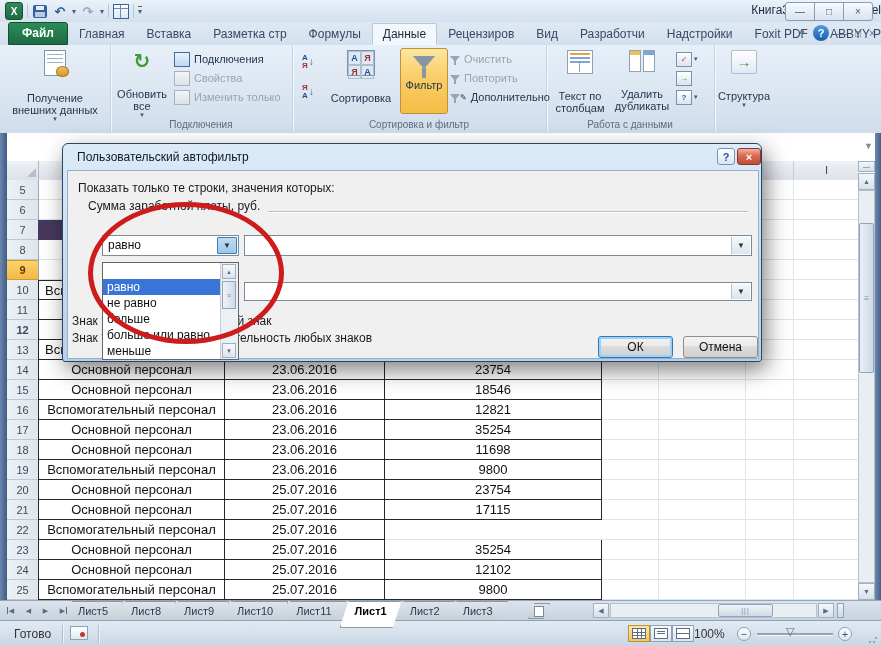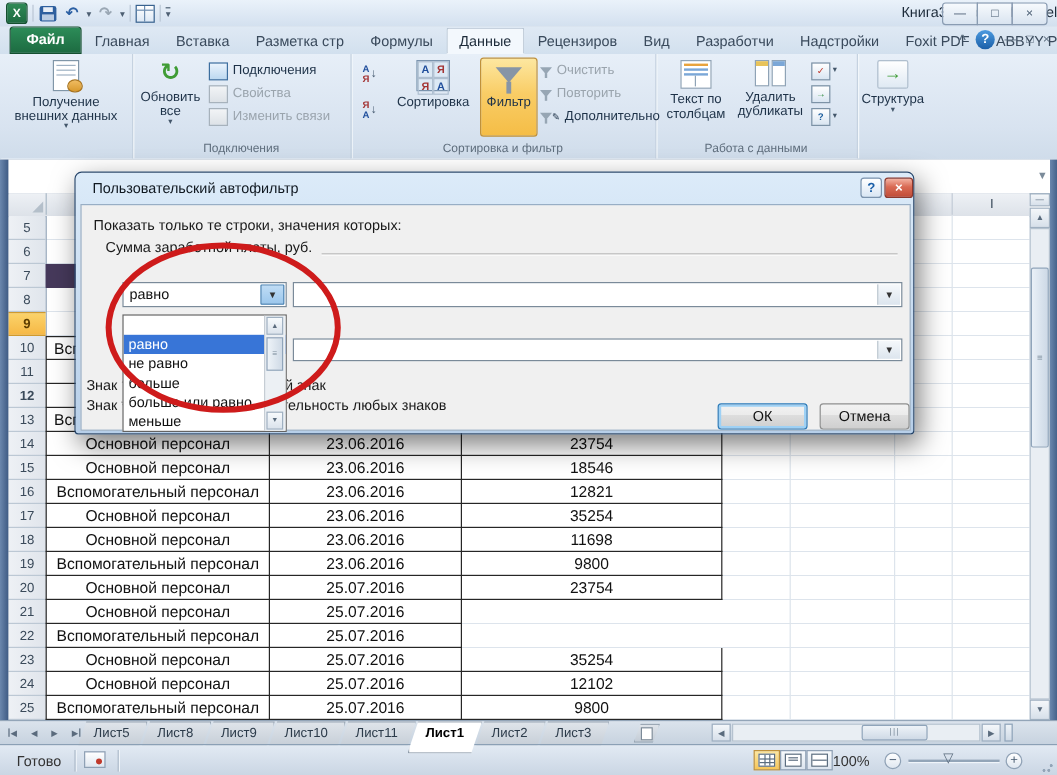--- a/index.html
+++ b/index.html
@@ -44,21 +44,21 @@
         color:#fff;font-size:11px;font-weight:bold;display:flex;align-items:center;justify-content:center;}
   .docwin{font-size:10px;color:#5a6b7d;}
   
   #ribbon{position:absolute;left:0;top:45px;width:881px;height:88px;
      background:linear-gradient(#e7eff8,#d8e3f0 70%,#cfdcea);border-bottom:1px solid #96a9bc;}
   .rgroup{position:absolute;top:0;height:87px;border-right:1px solid #c5d2e0;box-shadow:1px 0 0 #f2f7fb;}
   .rgroup-label{position:absolute;bottom:2px;left:0;right:0;text-align:center;
      font-size:10px;color:#5f6e7d;white-space:nowrap;}
   .bigbtn{position:absolute;top:3px;display:flex;flex-direction:column;align-items:center;
      font-size:11px;color:#1e3248;text-align:center;line-height:12px;border-radius:3px;padding-top:2px;}
-  .bigbtn .blabel{margin-top:3px;}
+  .bigbtn .blabel{margin-top:16px;}
   .caret{font-size:7px;color:#43566a;line-height:6px;}
   .smallbtn{position:absolute;height:18px;display:flex;align-items:center;gap:4px;font-size:11px;
      color:#1e3248;white-space:nowrap;}
   .smallbtn.disabled{color:#9aa4ad;}
   .highlighted{background:linear-gradient(#fde7a0,#f9cd66 45%,#f5bd46);border:1px solid #c0913a;}
   
   .icon-extdata{width:20px;height:24px;border:1px solid #8096a8;background:#fff;position:relative;}
   .icon-extdata:before{content:"";position:absolute;left:2px;top:3px;right:2px;height:1px;background:#9fb2c4;
       box-shadow:0 4px 0 #9fb2c4,0 8px 0 #9fb2c4;}
   .icon-extdata:after{content:"";position:absolute;right:-4px;bottom:-2px;width:11px;height:9px;
@@ -304,21 +304,21 @@
       <div class="smallbtn" style="left:64px;top:5px;">
         <span class="sicon blue"></span>
         <span>Подключения</span>
       </div>
       <div class="smallbtn disabled" style="left:64px;top:24px;">
         <span class="sicon gray"></span>
         <span>Свойства</span>
       </div>
       <div class="smallbtn disabled" style="left:64px;top:43px;">
         <span class="sicon gray"></span>
-        <span>Изменить связи</span>
+        <span>Изменить только</span>
       </div>
       <div class="rgroup-label">Подключения</div>
     </div>
 
     <div class="rgroup" style="left:292px;width:254px;">
       <div class="minisort" style="left:4px;top:6px;">
         <span class="col">
             <span class="sg-a">А</span>
             <span class="sg-z">Я</span>
           </span>
@@ -475,20 +475,21 @@
         <div class="tcell c">9800</div>
       </div>
       <div class="trow" style="top: 480px;">
         <div class="tcell a">Основной персонал</div>
         <div class="tcell b">25.07.2016</div>
         <div class="tcell c">23754</div>
       </div>
       <div class="trow" style="top: 500px;">
         <div class="tcell a">Основной персонал</div>
         <div class="tcell b">25.07.2016</div>
+        <div class="tcell c">17115</div>
       </div>
       <div class="trow" style="top: 520px;">
         <div class="tcell a">Вспомогательный персонал</div>
         <div class="tcell b">25.07.2016</div>
       </div>
       <div class="trow" style="top: 540px;">
         <div class="tcell a">Основной персонал</div>
         <div class="tcell b">25.07.2016</div>
         <div class="tcell c">35254</div>
       </div>

